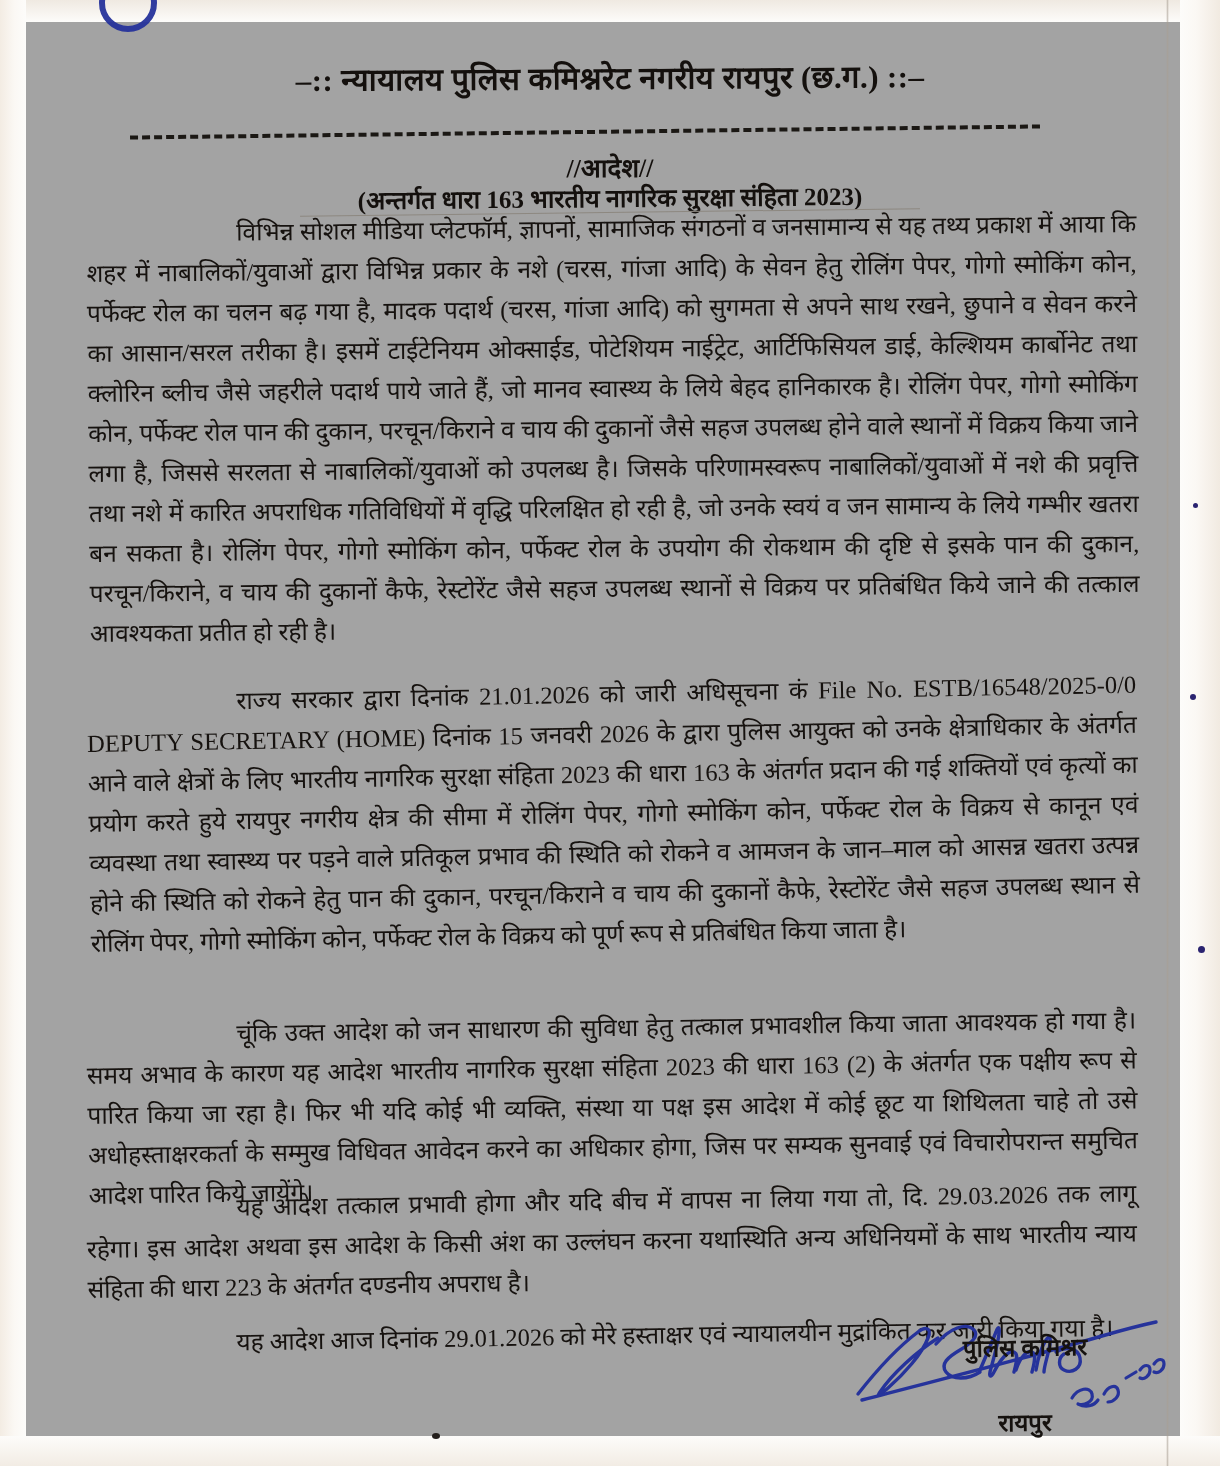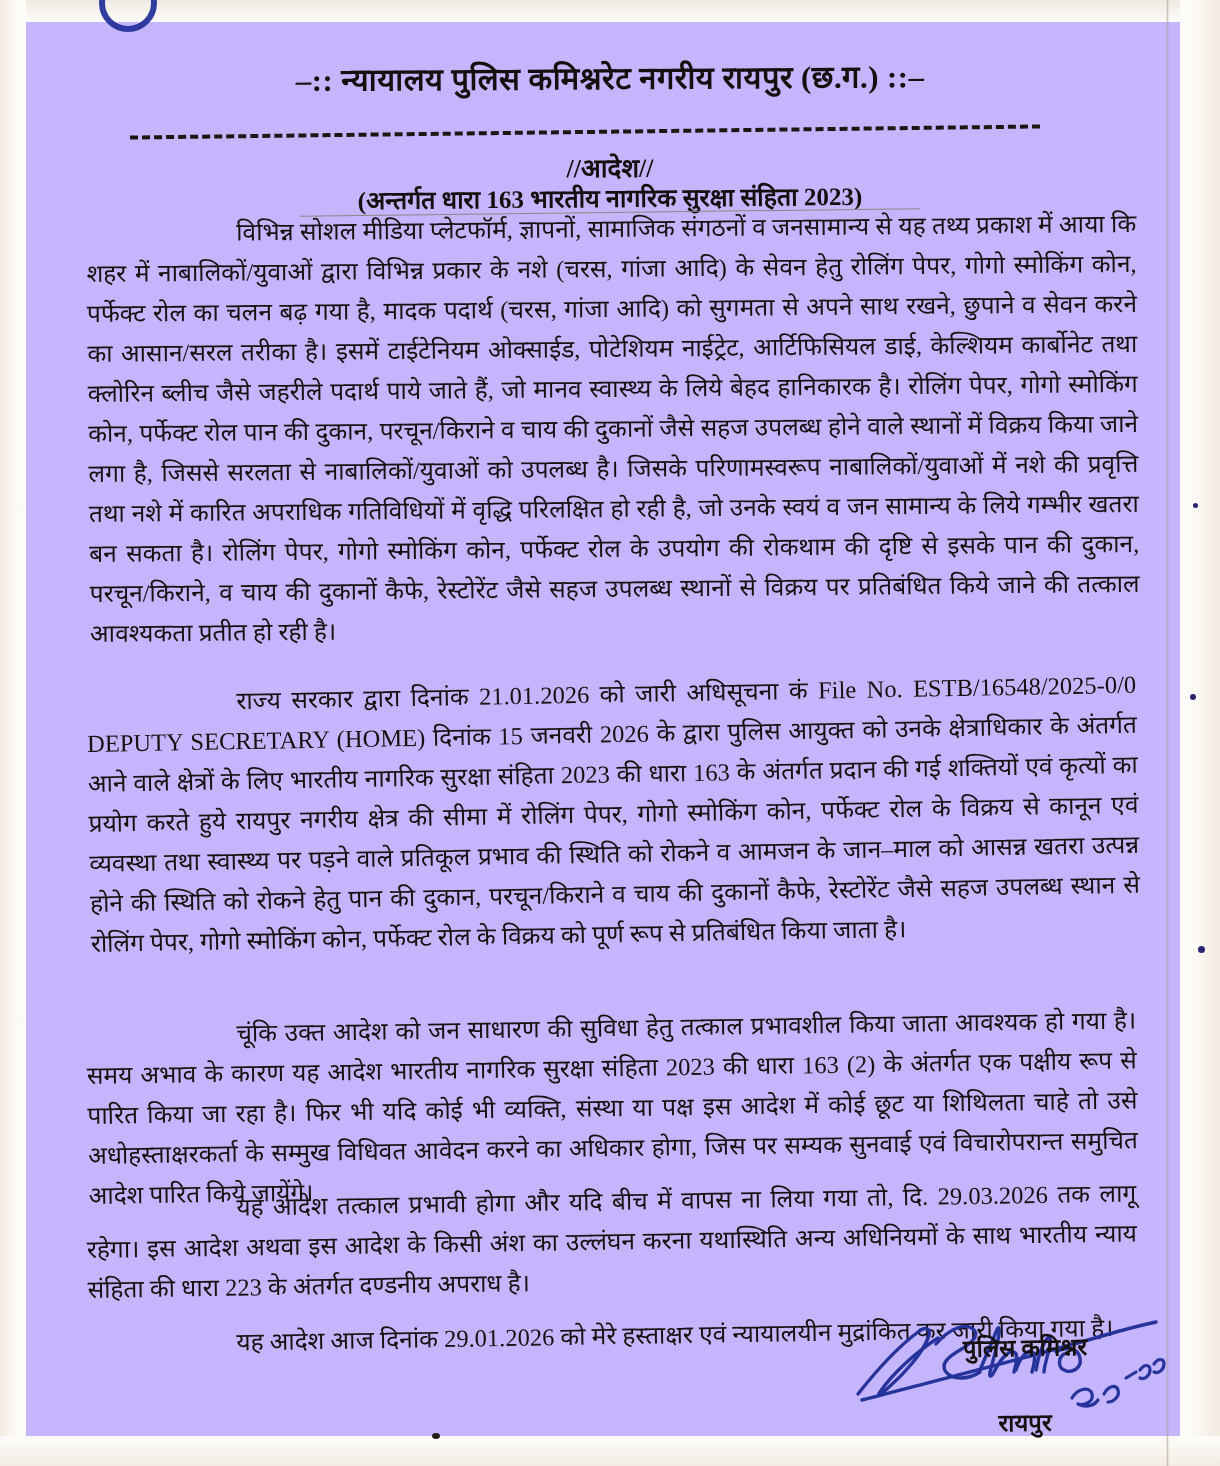--- a/index.html
+++ b/index.html
@@ -9,21 +9,21 @@
     background: #ffffff;
   }
   body {
     font-family: "Liberation Serif", "DejaVu Serif", serif;
   }
 
   .page {
     position: relative;
     width: 1220px;
     height: 1466px;
-    background: #c4b5fd;
+    background: #a3a3a3;
     overflow: hidden;
   }
 
   
   .scan-shade-left {
     position: absolute;
     left: 0; top: 0;
     width: 26px; height: 100%;
     background: linear-gradient(to right, #f3ece3 0%, #fbf8f4 55%, #fdfcfa 100%);
     pointer-events: none;

